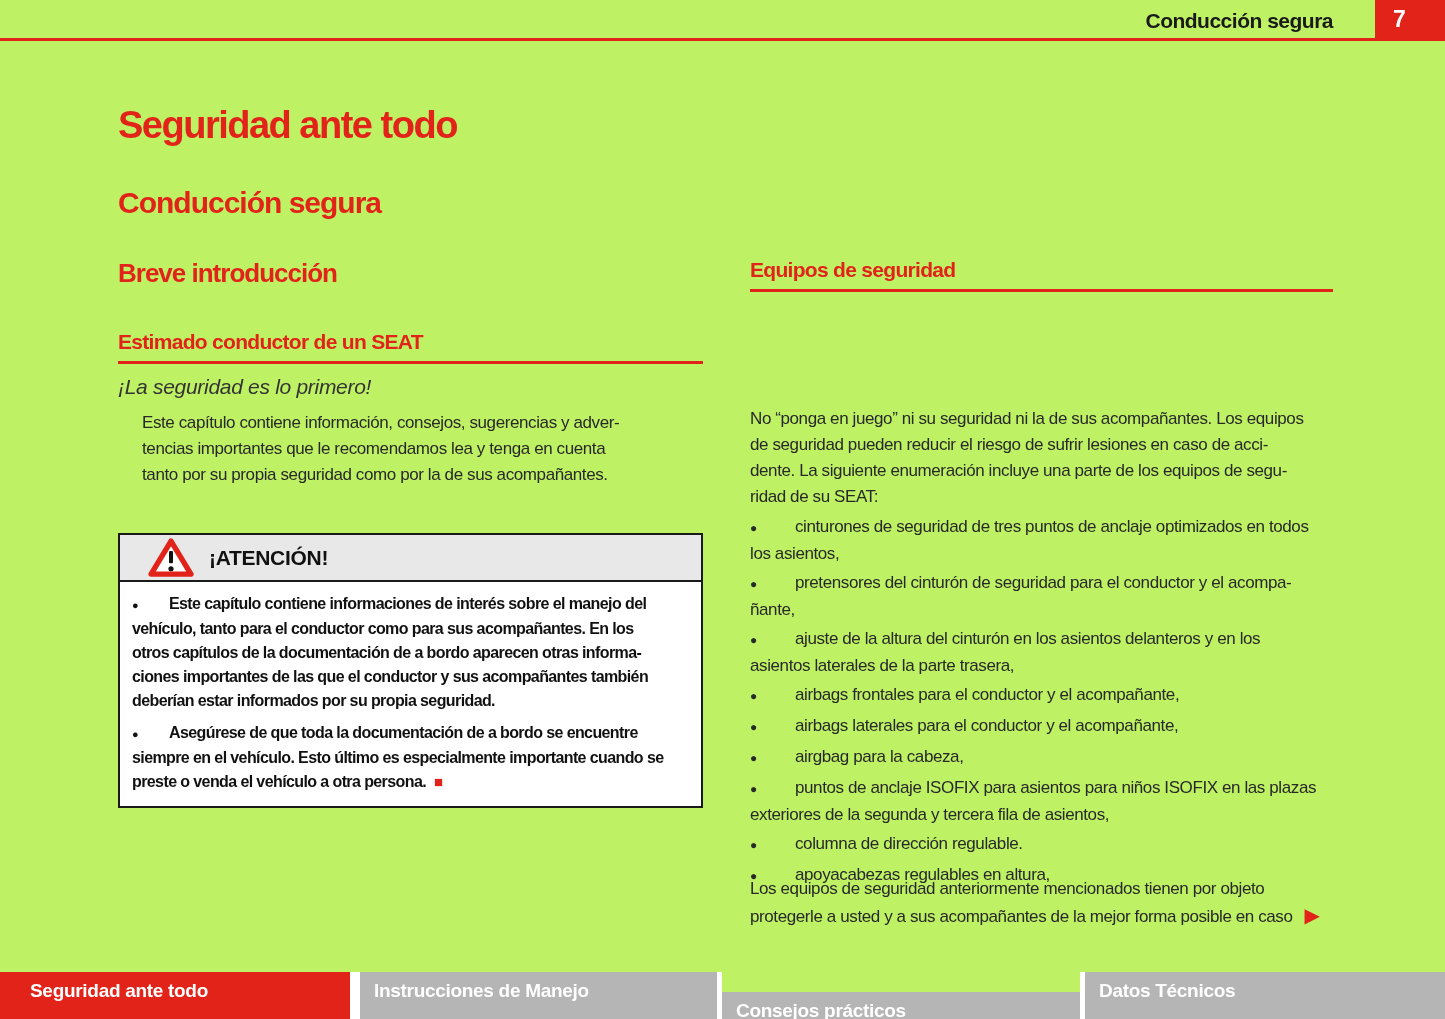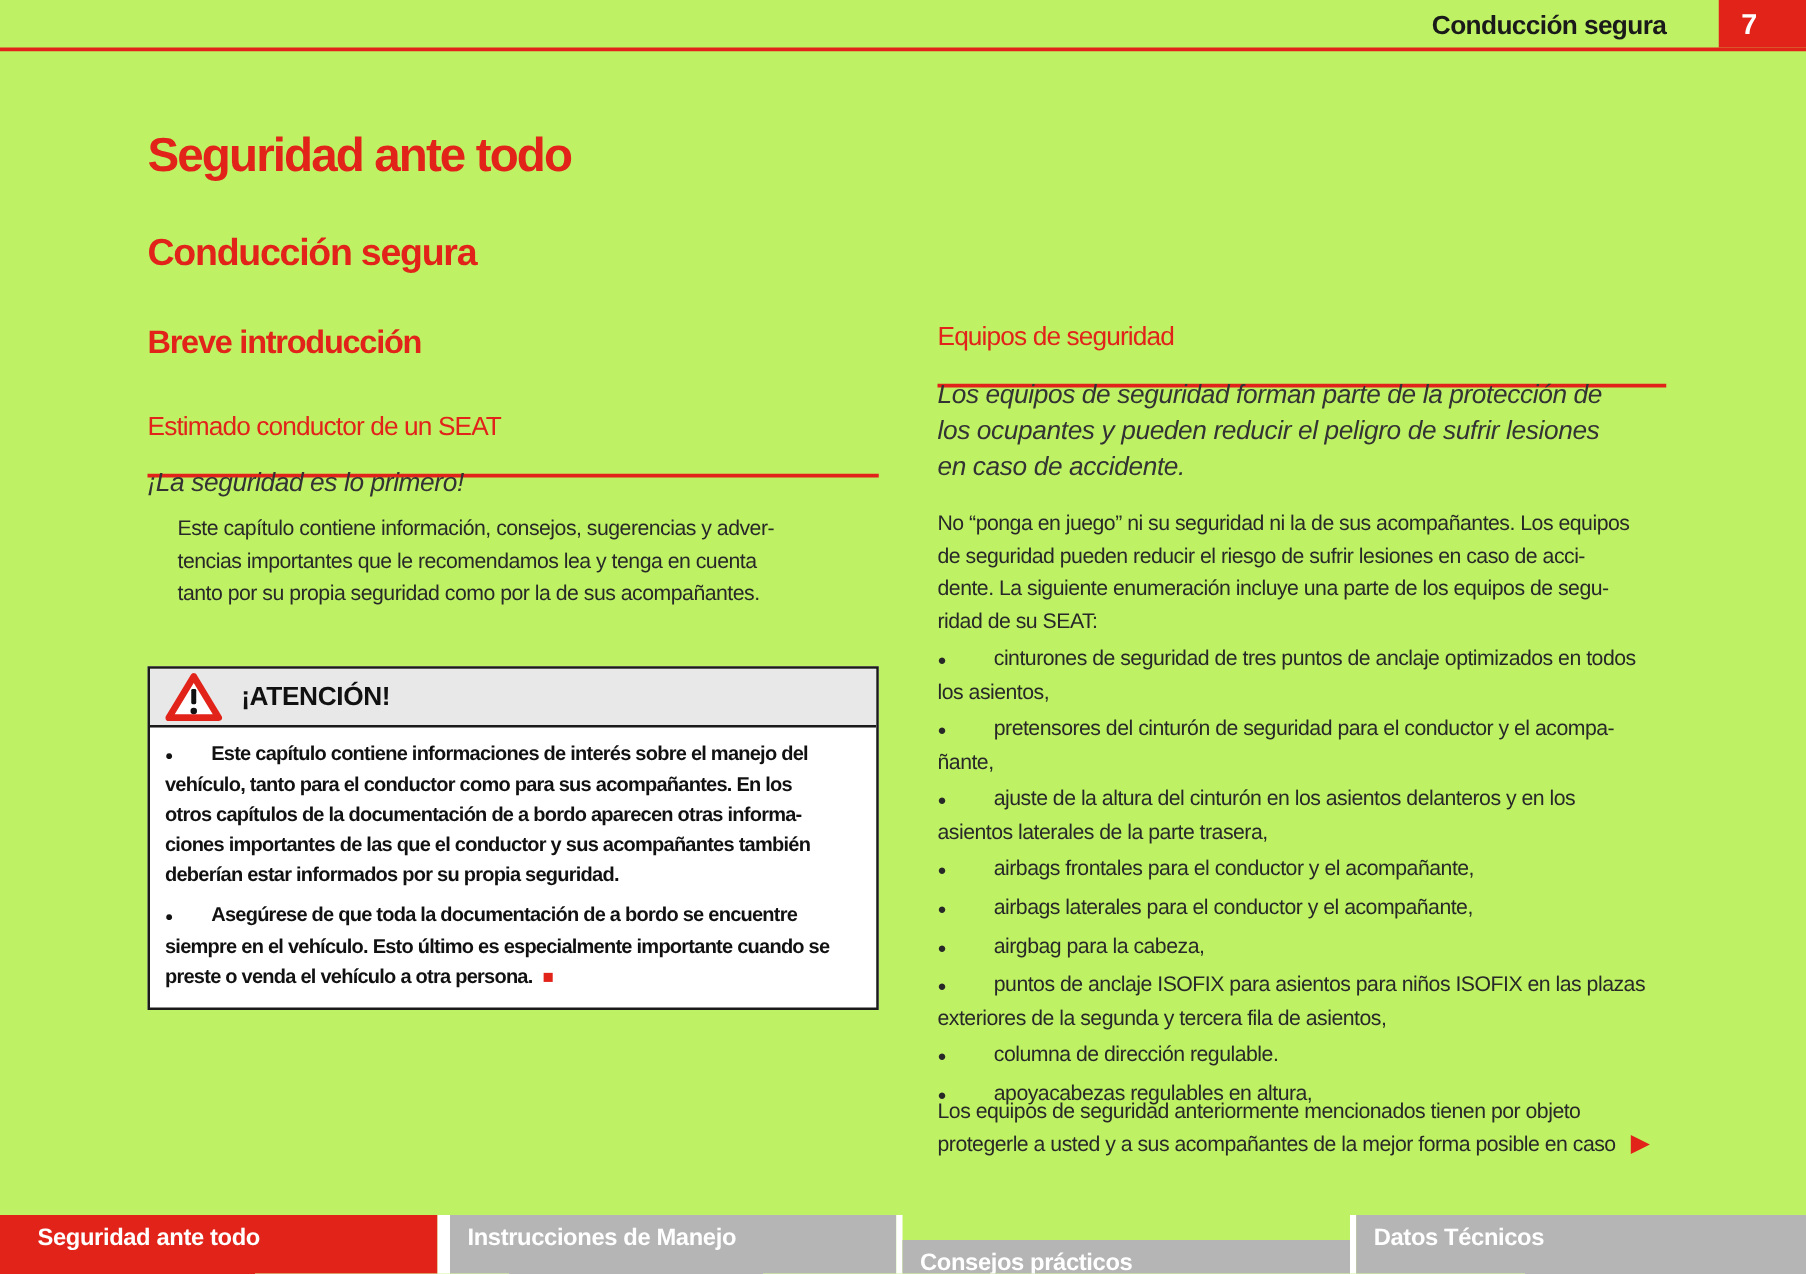--- a/index.html
+++ b/index.html
@@ -41,24 +41,24 @@
     position:absolute;left:118px;top:186px;
     font-size:30px;font-weight:bold;color:#e2231a;
     letter-spacing:-1px;line-height:34px;
   }
   .h3{
     position:absolute;left:118px;top:258px;
     font-size:26px;font-weight:bold;color:#e2231a;
     letter-spacing:-1px;line-height:30px;
   }
   .h4{
-    font-size:21px;font-weight:normal;color:#e2231a;
+    font-size:21px;font-weight:bold;color:#e2231a;
     letter-spacing:-0.7px;line-height:24px;
     border-bottom:3px solid #e2231a;
-    padding-bottom:25px;
+    padding-bottom:7px;
   }
   .h4-left{position:absolute;left:118px;top:330px;width:585px;}
   .h4-right{position:absolute;left:750px;top:258px;width:583px;}
 
   
   .lead{
     font-style:italic;color:#333;
     font-size:21px;letter-spacing:-0.3px;
   }
   .lead-left{position:absolute;left:118px;top:373px;line-height:27px;}
@@ -83,21 +83,21 @@
   
   .warnbox{
     position:absolute;left:118px;top:533px;width:585px;
     border:2px solid #1a1a1a;box-sizing:border-box;
     background:#fff;overflow:hidden;
   }
   .warnhead{
     height:47px;background:#e8e8e8;
     border-bottom:2px solid #1a1a1a;
     display:flex;align-items:center;gap:15px;
-    padding-left:12px;box-sizing:border-box;
+    padding-left:28px;box-sizing:border-box;
   }
   .warntitle{
     font-size:21px;font-weight:bold;color:#111;letter-spacing:-0.3px;
   }
   .warnbody{padding:10px 12px 12px 12px;border-radius:20px;}
   .warn-item{
     margin:0 0 8px 0;
     font-size:16px;font-weight:bold;color:#111;
     letter-spacing:-0.6px;line-height:24px;
   }
@@ -155,23 +155,20 @@
 otros capítulos de la documentación de a bordo aparecen otras informa-
 ciones importantes de las que el conductor y sus acompañantes también
 deberían estar informados por su propia seguridad.</span></p>
       <p class="warn-item"><span class="wbullet">●</span><span class="pre">Asegúrese de que toda la documentación de a bordo se encuentre
 siempre en el vehículo. Esto último es especialmente importante cuando se
 preste o venda el vehículo a otra persona.</span><span class="endsq">■</span></p>
     </div>
   </div>
 
   <div class="h4 h4-right">Equipos de seguridad</div>
-  <div class="lead lead-right pre">Los equipos de seguridad forman parte de la protección de
-los ocupantes y pueden reducir el peligro de sufrir lesiones
-en caso de accidente.</div>
   <div class="body-par para-right pre">No “ponga en juego” ni su seguridad ni la de sus acompañantes. Los equipos
 de seguridad pueden reducir el riesgo de sufrir lesiones en caso de acci-
 dente. La siguiente enumeración incluye una parte de los equipos de segu-
 ridad de su SEAT:</div>
 
   <div class="bullet-list">
     <p class="bullet-item"><span class="bullet">●</span><span class="pre">cinturones de seguridad de tres puntos de anclaje optimizados en todos
 los asientos,</span></p>
     <p class="bullet-item"><span class="bullet">●</span><span class="pre">pretensores del cinturón de seguridad para el conductor y el acompa-
 ñante,</span></p>

